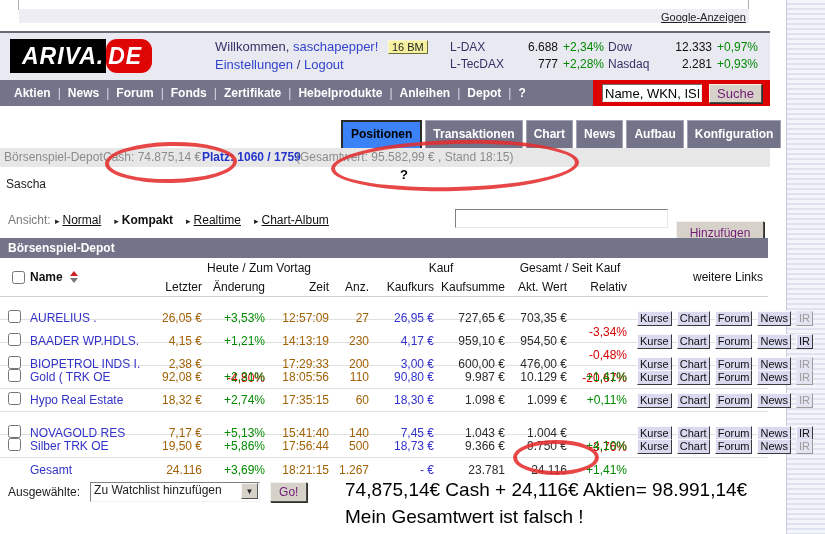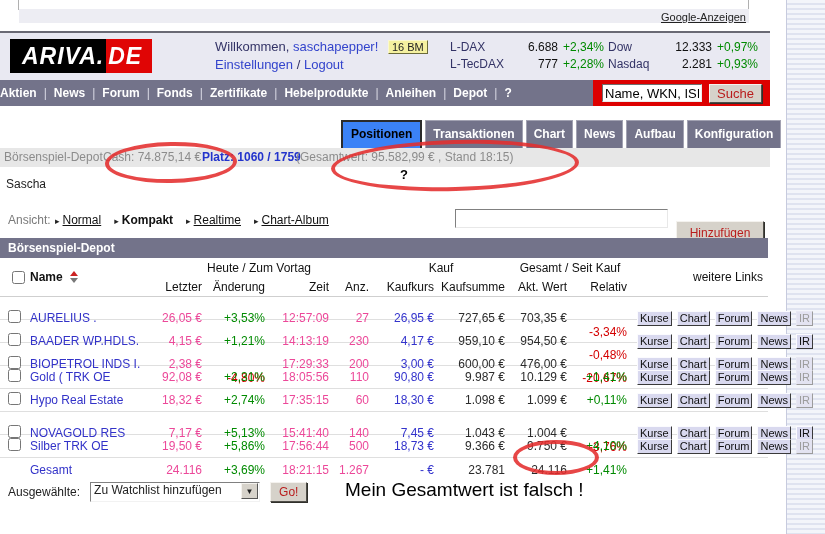--- a/index.html
+++ b/index.html
@@ -17,43 +17,43 @@
   .adband { position:absolute; left:19px; top:9px; width:730px; height:14px; background:#ededf3;
     text-align:right; line-height:14px; padding-right:3px; }
   .adband a { font-size:11px; color:#222; text-decoration:underline; cursor:pointer; }
   .topline { position:absolute; left:0; top:31px; width:770px; height:2px; background:#696974; }
 
   
   .header { position:absolute; left:0; top:33px; width:770px; height:47px; background:#e9e9f2; }
   .logo { position:absolute; left:10px; top:6px; height:34px; display:flex; font-style:italic;
     font-weight:bold; font-size:23px; letter-spacing:1px; color:#fff; cursor:pointer; }
   .logo-black { background:#000; padding:4px 2px 4px 12px; }
-  .logo-red { background:#e00505; padding:4px 10px 4px 2px; }
+  .logo-red { background:#e00505; padding:4px 10px 4px 2px;border-radius:11px; }
   .welcome { position:absolute; left:215px; top:5px; font-size:13px; line-height:18px; color:#333366; }
   .welcome a { color:#3344cc; text-decoration:none; cursor:pointer; }
   .badge { background:#f5f1a0; border:1px solid; border-color:#fbf8cf #6b6b3a #6b6b3a #fbf8cf;
     font-size:11px; color:#222; padding:0 3px; margin-left:6px; }
   .tickers { position:absolute; right:12px; top:6px; display:grid;
     grid-template-columns:58px 48px 46px 50px 52px 44px; column-gap:2px;
     font-size:12px; line-height:17px; }
   .tk-name { color:#333366; }
   .tk-val { color:#111; text-align:right; }
   .tk-chg { color:#008a00; padding-left:3px; }
 
   
   .nav { position:absolute; left:0; top:80px; width:770px; height:26px; background:#73738a; }
-  .nav-items { line-height:26px; font-weight:bold; font-size:12px; color:#fff; white-space:nowrap; }
+  .nav-items { padding-left:14px; line-height:26px; font-weight:bold; font-size:12px; color:#fff; white-space:nowrap; }
   .nav-item { color:#fff; text-decoration:none; cursor:pointer; }
   .nav-sep { color:#d9d9e4; margin:0 7px; font-weight:normal; }
   .search { position:absolute; left:593px; top:0; width:177px; height:26px; background:#dd0000;
     display:flex; align-items:center; gap:7px; padding-left:9px; }
   .search input { width:100px; height:18px; font-size:13px; font-family:inherit; padding:0 2px;
     border:1px solid; border-color:#6e6e6e #ececec #ececec #6e6e6e; }
   .btn3d { background:#d6d2ca; border:1px solid; border-color:#f4f2ee #4f4e48 #4f4e48 #f4f2ee;
-    box-shadow:1px 1px 0 #30302b; font-family:inherit; font-size:12px; color:#b91c1c; cursor:pointer; }
+    box-shadow:1px 1px 0 #30302b; font-family:inherit; font-size:12px; color:#701a75; cursor:pointer; }
   .search .btn3d { font-size:13px; padding:1px 7px; }
 
   
   h1.title { position:absolute; left:8px; top:122px; margin:0; font-size:17px; color:#000; }
   .tabs { position:absolute; left:341px; top:120px; height:28px; display:flex; gap:3px; align-items:stretch; }
   .tab { background:#73738a; color:#fff; font-weight:bold; font-size:12px; padding:6px 7px 3px;
     border:1px solid #a2a2b2; border-bottom:none; cursor:pointer; white-space:nowrap; }
   .tab.active { background:#3b82f6; color:#000; border:2px solid #2b2b2b; border-bottom:none; padding:5px 8px 18px; }
 
   
@@ -93,21 +93,21 @@
     border-bottom:5px solid #cc2222; }
   .tri-down { width:0; height:0; border-left:4px solid transparent; border-right:4px solid transparent;
     border-top:5px solid #787878; }
   .trow { height:23px; align-items:center; border-bottom:1px solid #dfdfdf; font-size:12px; }
   .trow.total { border-bottom:none; }
   .cell { white-space:nowrap; }
   .c-check { padding-left:8px; }
   .c-check input { width:13px; height:13px; margin:0; }
   .c-name { padding-left:4px; color:#3232c8; text-decoration:none; cursor:pointer; overflow:hidden; }
   .num { text-align:right; padding-right:4px; }
-  .navy { color:#ec4899; } .dark { color:#2b2b2b; }
+  .navy { color:#a16207; } .dark { color:#2b2b2b; }
   .up { color:#008a00; } .down { color:#d40000;margin-top:28px; }
   .kauf { color:#3333cc; text-decoration:none; cursor:pointer; }
   .c-links { display:flex; gap:5px; padding-left:6px; align-items:center; }
   .linkbtn { font-size:11px; line-height:13px; padding:0 2px; background:#d9d9ef; color:#101010;
     text-decoration:none; cursor:pointer; border:1px solid; border-color:#fbfbfe #3a3a3a #3a3a3a #fbfbfe; }
   .linkbtn.off { color:#9c9c9c; border-color:#e8e8f3 #9c9c9c #9c9c9c #e8e8f3; background:#e3e3f1; cursor:default; }
 
   
   .footerbar { position:absolute; left:8px; top:482px; display:flex; gap:10px; align-items:center; font-size:12px; color:#222; }
   .select { width:170px; height:20px; border:1px solid; border-color:#808080 #f2f2f2 #f2f2f2 #808080;
@@ -389,20 +389,21 @@
   <div class="footerbar">
     <span>Ausgewählte:</span>
     <div class="select">
       <span class="select-text">Zu Watchlist hinzufügen</span>
       <span class="select-arrow">▼</span>
     </div>
     <button class="btn3d go-btn">Go!</button>
   </div>
 
   <div class="annot">
+    <div>74,875,14€ Cash + 24,116€ Aktien= 98.991,14€</div>
     <div>Mein Gesamtwert ist falsch !</div>
   </div>
 
   <div class="circle c1"></div>
   <div class="circle c2"></div>
   <div class="circle c3"></div>
 
 </div>
 
 </body></html>

